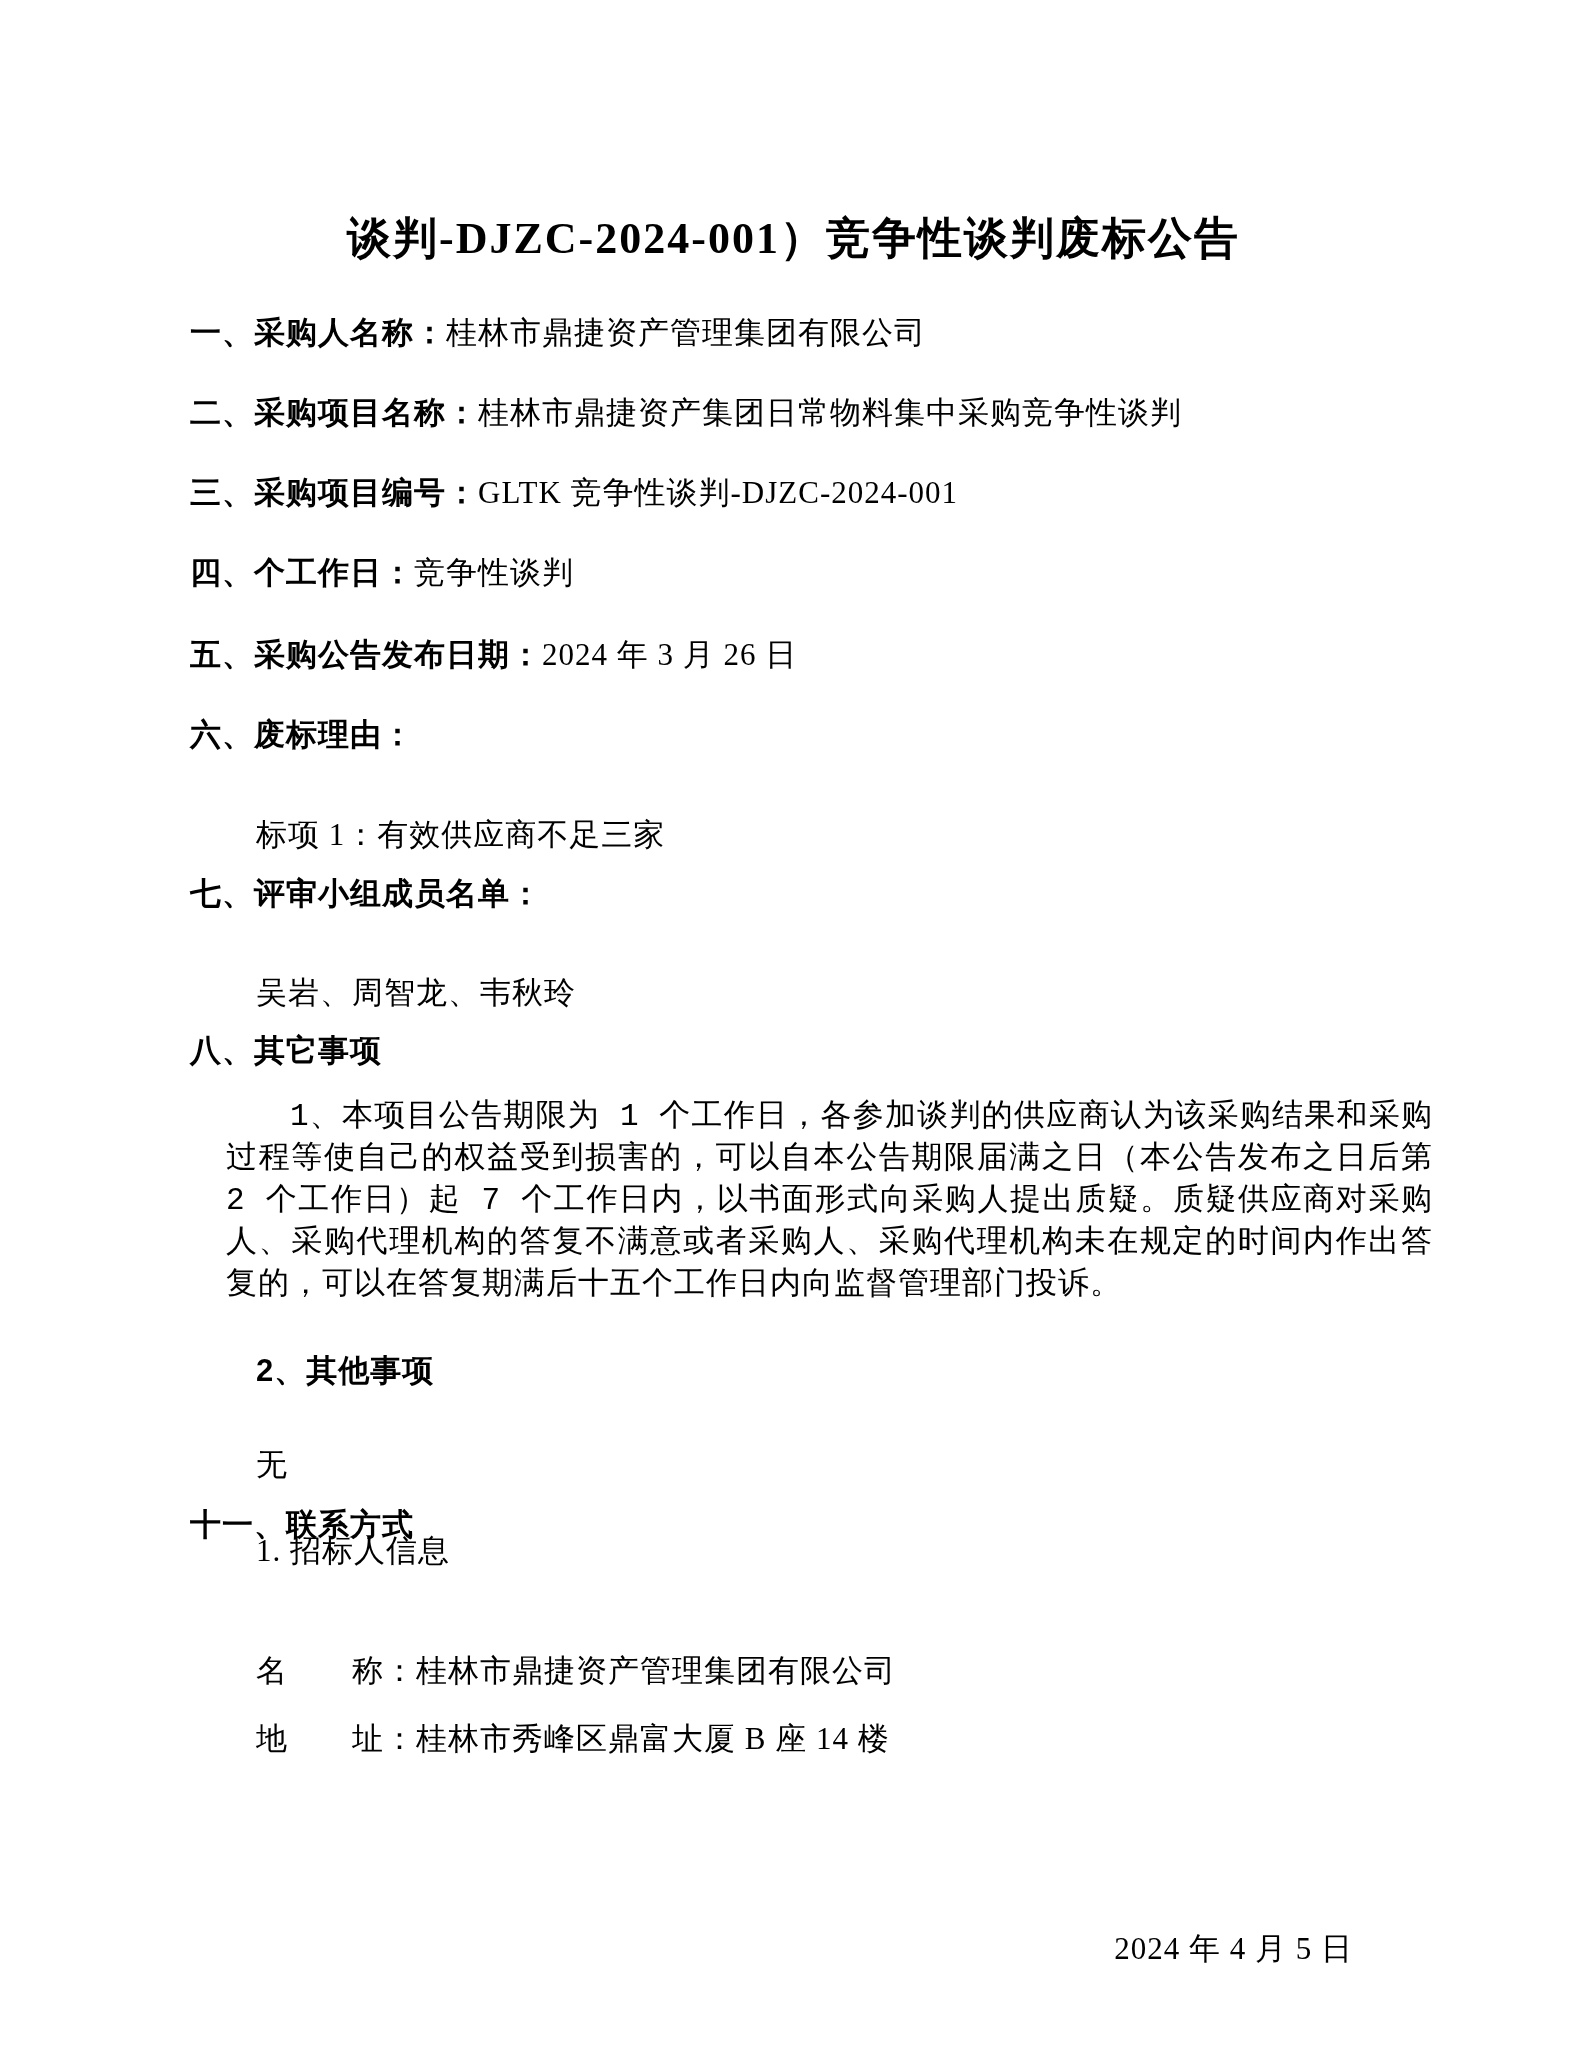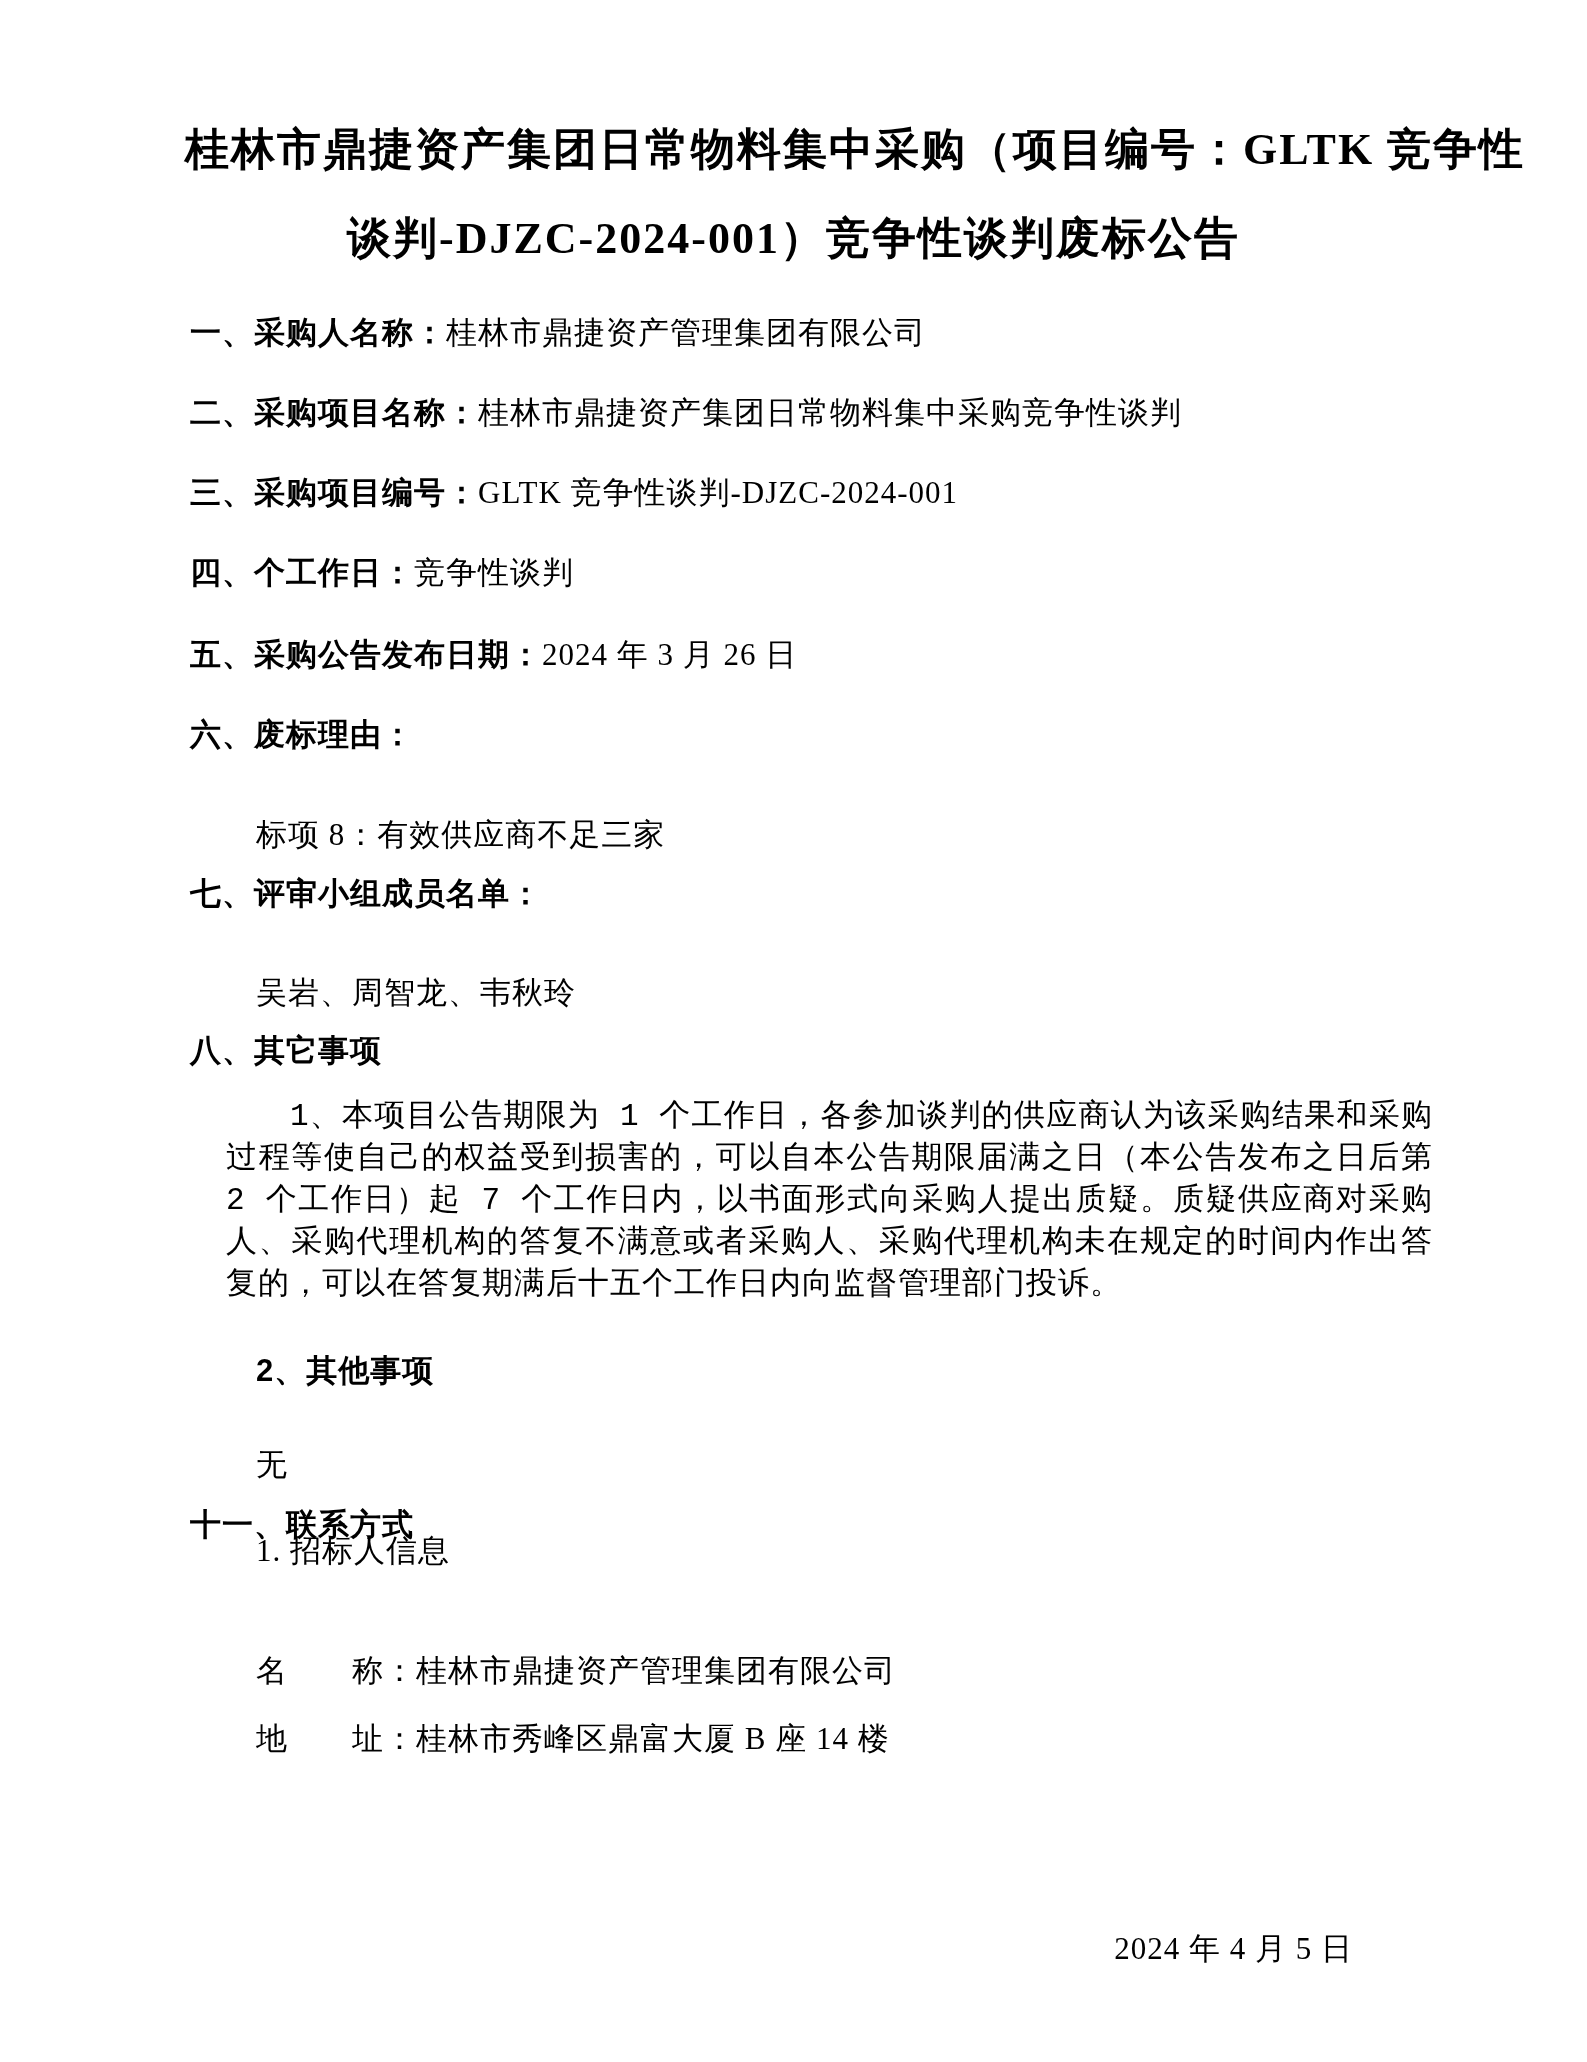--- a/index.html
+++ b/index.html
@@ -66,21 +66,20 @@
     font-size: 31px;
     letter-spacing: 1px;
     white-space: nowrap;
   }
 </style>
 </head>
 <body>
 
 <div class="page">
 
-  <div class="title-line" style="top:120px;">桂林市鼎捷资产集团日常物料集中采购（项目编号：GLTK 竞争性</div>
   <div class="title-line" style="top:209px;">谈判-DJZC-2024-001）竞争性谈判废标公告</div>
 
   <div class="line indent1" style="top:314px;">
     <span class="hei">一、采购人名称：</span><span class="serif">桂林市鼎捷资产管理集团有限公司</span>
   </div>
 
   <div class="line indent1" style="top:394px;">
     <span class="hei">二、采购项目名称：</span><span class="serif">桂林市鼎捷资产集团日常物料集中采购竞争性谈判</span>
   </div>
 
@@ -92,21 +91,21 @@
     <span class="hei">四、个工作日：</span><span class="serif">竞争性谈判</span>
   </div>
 
   <div class="line indent1" style="top:636px;">
     <span class="hei">五、采购公告发布日期：</span><span class="serif">2024 年 3 月 26 日</span>
   </div>
 
   <div class="line indent1" style="top:716px;">
     <span class="hei">六、废标理由：</span>
   </div>
-  <div class="line indent2 serif" style="top:796px;">标项 8：有效供应商不足三家</div>
+  <div class="line indent2 serif" style="top:796px;">标项 1：有效供应商不足三家</div>
 
   <div class="line indent1" style="top:875px;">
     <span class="hei">七、评审小组成员名单：</span>
   </div>
   <div class="line indent2 serif" style="top:954px;">吴岩、周智龙、韦秋玲</div>
 
   <div class="line indent1" style="top:1032px;">
     <span class="hei">八、其它事项</span>
   </div>
   <div class="para" style="top:1096px;">1、本项目公告期限为 1 个工作日，各参加谈判的供应商认为该采购结果和采购过程等使自己的权益受到损害的，可以自本公告期限届满之日（本公告发布之日后第 2 个工作日）起 7 个工作日内，以书面形式向采购人提出质疑。质疑供应商对采购人、采购代理机构的答复不满意或者采购人、采购代理机构未在规定的时间内作出答复的，可以在答复期满后十五个工作日内向监督管理部门投诉。</div>

